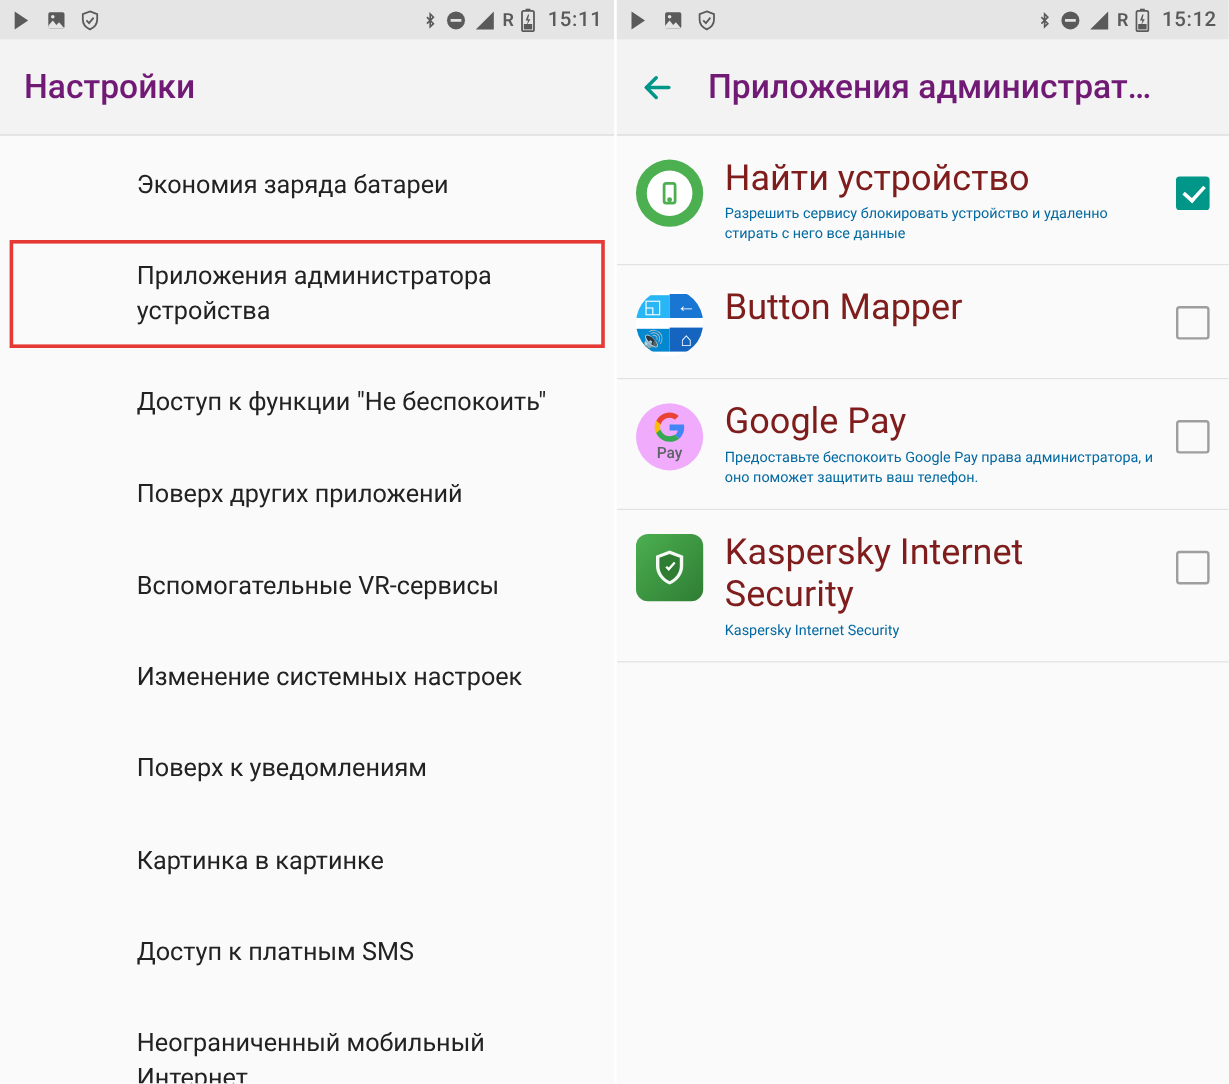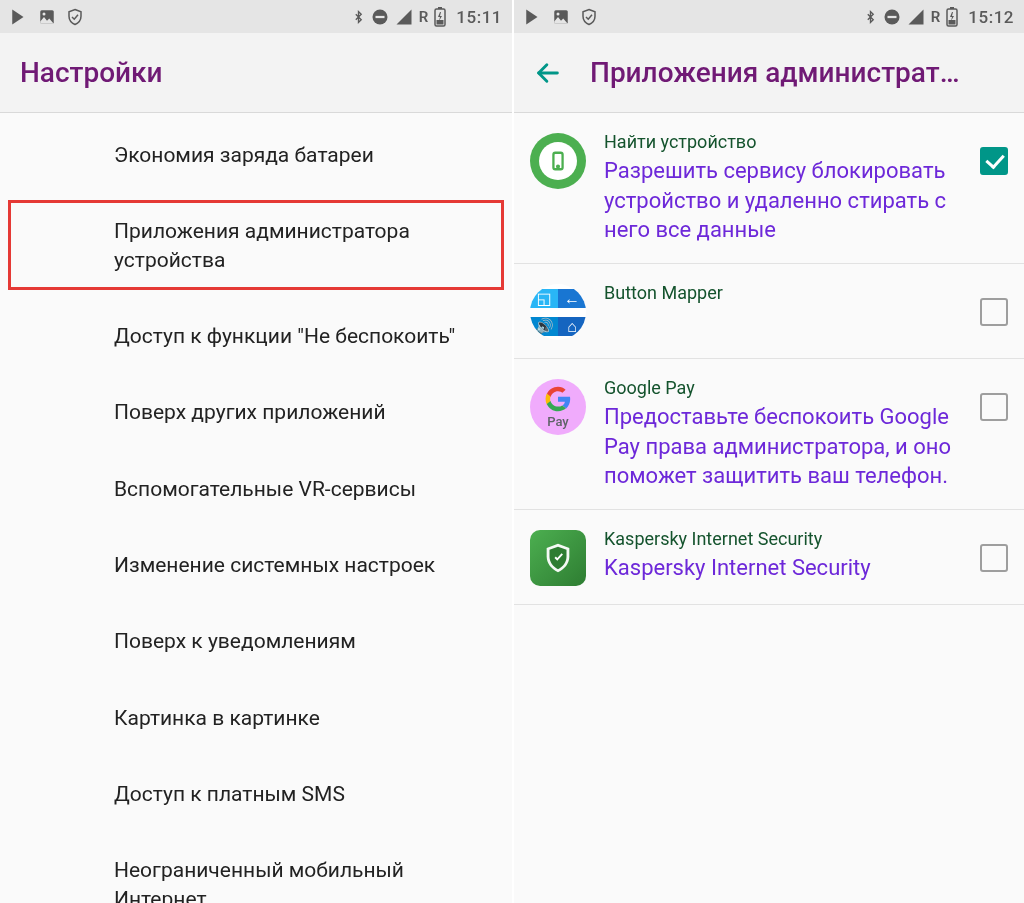--- a/index.html
+++ b/index.html
@@ -85,22 +85,22 @@
     width: 56px;
     height: 56px;
     flex-shrink: 0;
     border-radius: 50%;
     display: flex;
     align-items: center;
     justify-content: center;
     margin-top: 2px;
   }
   .admin-text { flex: 1; min-width: 0; }
-  .admin-title { font-size: 18px; color: #14532d; margin-bottom: 4px; }
-  .admin-desc { font-size: 22px; color: #6d28d9; line-height: 1.35; }
+  .admin-title { font-size: 30px; color: #7f1d1d; margin-bottom: 4px; }
+  .admin-desc { font-size: 12px; color: #0369a1; line-height: 1.35; }
   .checkbox {
     width: 28px;
     height: 28px;
     border: 2.5px solid #9e9e9e;
     border-radius: 3px;
     flex-shrink: 0;
     margin-top: 16px;
     display: flex;
     align-items: center;
     justify-content: center;

